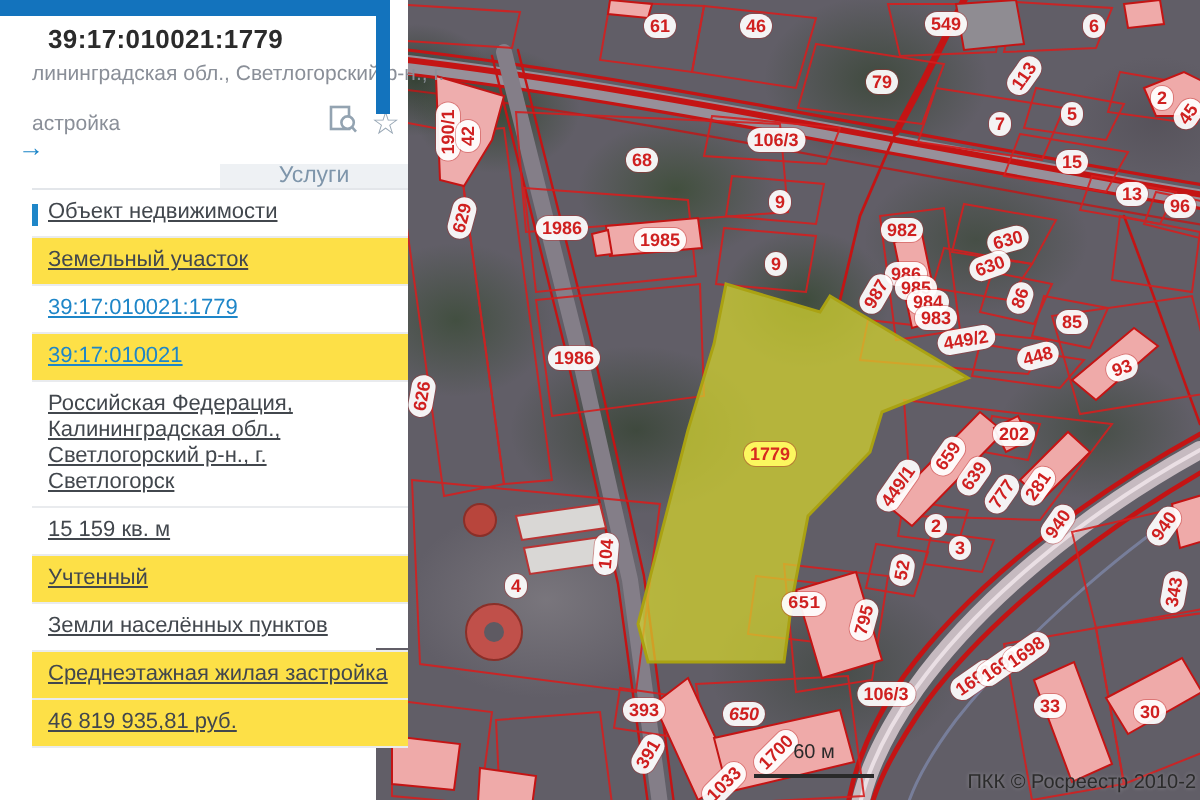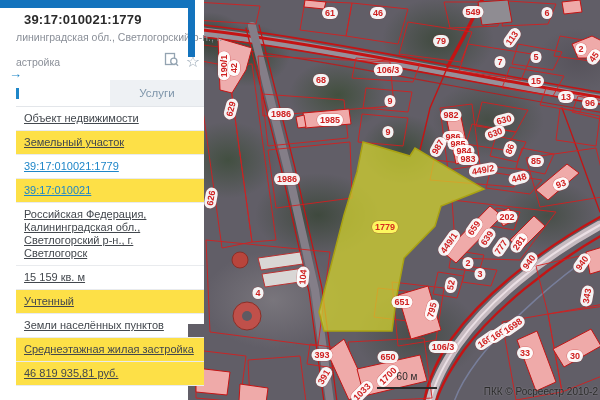--- a/index.html
+++ b/index.html
@@ -10,21 +10,21 @@
   .panel{position:absolute;left:16px;top:0;width:188px;height:324px;background:#fff;z-index:4;}
   .topbar{position:absolute;left:0;top:0;width:195px;height:8px;background:#1373bd;z-index:6;}
   .bluestrip{position:absolute;left:188px;top:0;width:7px;height:57px;background:#1373bd;z-index:6;}
   .hdr{position:relative;padding:12px 8px 0 8px;}
   .hdr .title{font-size:13px;font-weight:bold;color:#2b2b2b;letter-spacing:.2px;}
   .hdr .sub{font-size:10.5px;color:#8a8f98;margin-left:-8px;margin-top:4px;line-height:13px;white-space:nowrap;}
   .hdr .sub2{font-size:10.5px;color:#8a8f98;margin-left:-8px;margin-top:12px;white-space:nowrap;}
   .hdr .golink{position:absolute;left:-7px;top:66px;color:#1e86c8;font-size:13px;}
   .hdr .icons{position:absolute;right:4px;top:52px;display:flex;gap:7px;align-items:center;}
   .hdr .icons .star{color:#97a6b4;font-size:16px;line-height:15px;}
-  .tabs{display:flex;height:26px;margin-top:12px;border-bottom:1px solid #e3e6ea;position:relative;}
+  .tabs{display:flex;height:26px;margin-top:0;border-bottom:1px solid #e3e6ea;position:relative;align-items:flex-end;}
   .tab{flex:1;display:flex;align-items:center;justify-content:center;font-size:11.5px;color:#7e95aa;}
   .tab.active{background:#fff;position:relative;}
   .tab.services{background:#eef1f4;}
   .tabfrag{position:absolute;left:0;top:8px;width:3px;height:11px;background:#1e86c8;}
   .rows .row{padding:5px 8px;border-bottom:1px solid #e9ebee;font-size:11px;color:#42474d;line-height:13px;text-decoration:underline;}
   .rows .row.shaded{background:#fde047;}
   .rows .row.link{color:#1e86c8;}
 
   
   .map{position:absolute;left:188px;top:0;width:412px;height:400px;overflow:hidden;
@@ -201,28 +201,28 @@
       <div class="pill" style="left: 319px; top: 217px; transform: translate(-50%, -50%);">202</div>
       <div class="pill" style="left: 115px; top: 277px; transform: translate(-50%, -50%) rotate(-85deg);">104</div>
       <div class="pill" style="left: 70px; top: 293px; transform: translate(-50%, -50%);">4</div>
       <div class="pill" style="left: 313px; top: 247px; transform: translate(-50%, -50%) rotate(-55deg);">777</div>
       <div class="pill" style="left: 341px; top: 262px; transform: translate(-50%, -50%) rotate(-55deg);">940</div>
       <div class="pill" style="left: 394px; top: 263px; transform: translate(-50%, -50%) rotate(-55deg);">940</div>
       <div class="pill" style="left: 399px; top: 296px; transform: translate(-50%, -50%) rotate(-80deg);">343</div>
       <div class="pill" style="left: 280px; top: 263px; transform: translate(-50%, -50%);">2</div>
       <div class="pill" style="left: 292px; top: 274px; transform: translate(-50%, -50%);">3</div>
       <div class="pill" style="left: 263px; top: 285px; transform: translate(-50%, -50%) rotate(-80deg);">52</div>
-      <div class="pill" style="left: 214px; top: 302px; transform: translate(-50%, -50%);">651</div>
+      <div class="pill" style="left: 214px; top: 302px; transform: translate(-50%, -50%); font-family: Liberation Mono, monospace;">651</div>
       <div class="pill" style="left: 244px; top: 310px; transform: translate(-50%, -50%) rotate(-75deg);">795</div>
       <div class="pill" style="left: 255px; top: 347px; transform: translate(-50%, -50%);">106/3</div>
       <div class="pill" style="left: 299px; top: 340px; transform: translate(-50%, -50%) rotate(-35deg);">1698</div>
       <div class="pill" style="left: 312px; top: 333px; transform: translate(-50%, -50%) rotate(-35deg);">1698</div>
       <div class="pill" style="left: 325px; top: 326px; transform: translate(-50%, -50%) rotate(-35deg);">1698</div>
       <div class="pill" style="left: 134px; top: 355px; transform: translate(-50%, -50%);">393</div>
-      <div class="pill" style="left: 200px; top: 357px; transform: translate(-50%, -50%);">650</div>
+      <div class="pill" style="left: 184px; top: 357px; transform: translate(-50%, -50%); font-style: italic;">650</div>
       <div class="pill" style="left: 136px; top: 377px; transform: translate(-50%, -50%) rotate(-60deg);">391</div>
       <div class="pill" style="left: 337px; top: 353px; transform: translate(-50%, -50%);">33</div>
       <div class="pill" style="left: 387px; top: 356px; transform: translate(-50%, -50%);">30</div>
       <div class="pill" style="left: 200px; top: 376px; transform: translate(-50%, -50%) rotate(-45deg);">1700</div>
       <div class="pill" style="left: 174px; top: 392px; transform: translate(-50%, -50%) rotate(-45deg);">1033</div>
     </div>
 
   <div class="scaletext">60 м</div>
   <div class="scaleline"></div>
   <div class="copyright">ПКК © Росреестр 2010-2</div>

